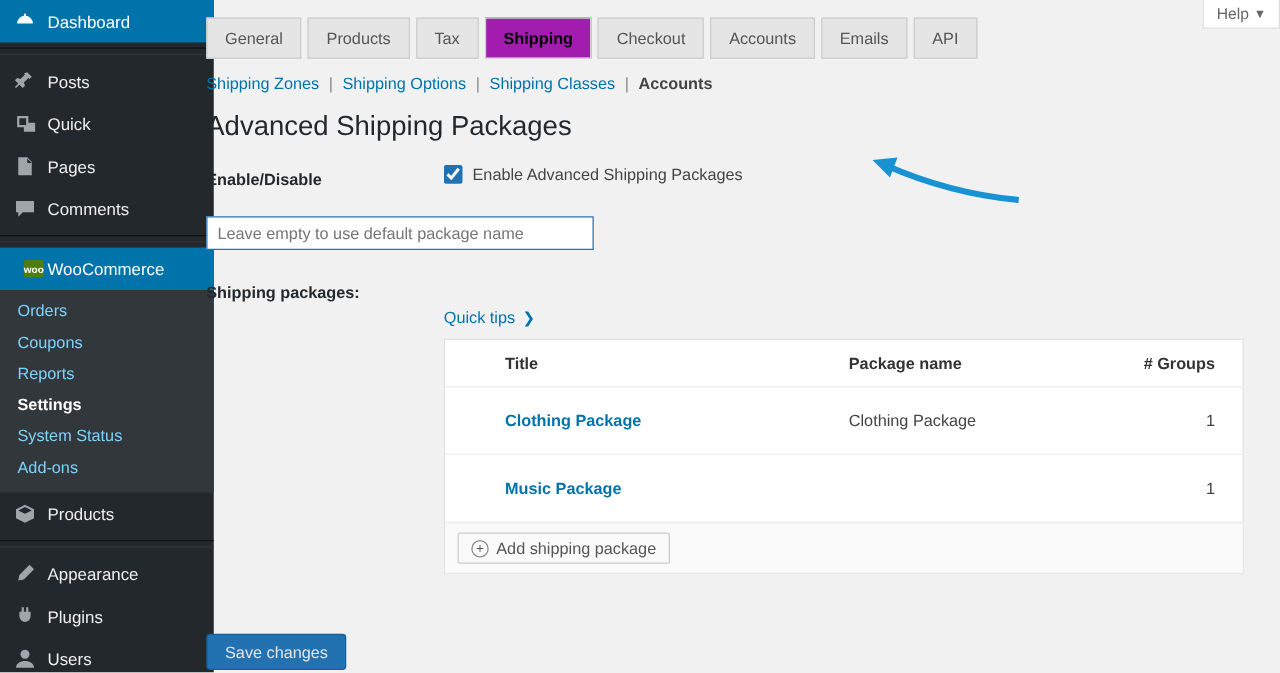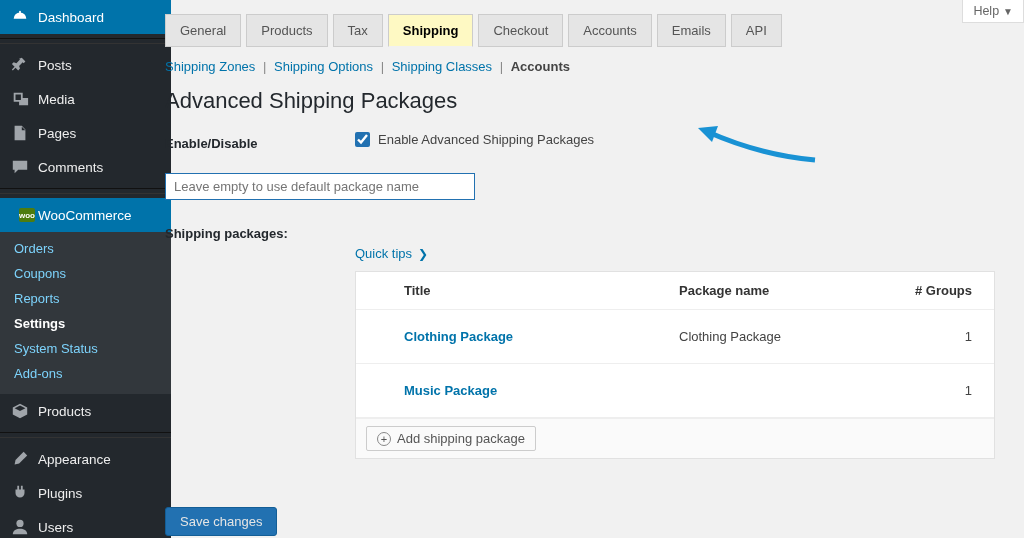--- a/index.html
+++ b/index.html
@@ -16,21 +16,21 @@
     .side-sub .sub { padding:5px 14px; color:#7dd3fc; cursor:pointer; font-size:13px; }
     .side-sub .sub.current { color:#fff; font-weight:600; }
     .side-sep { height:6px; border-top:1px solid #111; border-bottom:1px solid #333; margin:4px 0; }
     .woo-badge { width:18px; height:14px; background:#4d7c0f; border-radius:2px; color:#fff; font-size:8px; font-weight:700; display:flex; align-items:center; justify-content:center;margin-left:14px; }
     
     .main { position:absolute; left:145px; top:0; right:0; bottom:0; padding:10px 20px; }
     .help { position:absolute; right:0; top:0; background:#fff; border:1px solid #ddd; border-top:none; padding:4px 10px; color:#666; cursor:pointer; display:flex; align-items:center; font-size:12.5px; }
     .help .caret { margin-left:4px; font-size:10px; }
     .tabs { display:flex; margin-top:4px; }
     .tab { padding:8px 14px; margin-right:5px; background:#e5e5e5; border:1px solid #ccc; color:#555; cursor:pointer; font-size:13px; }
-    .tab.active { background:#fef9c3; border-bottom-color:#f1f1f1; font-weight:600; color:#000; }
+    .tab.active { background:#a21caf; border-bottom-color:#f1f1f1; font-weight:600; color:#000; }
     .subnav { margin:12px 0 14px 0; color:#666; }
     .subnav a { color:#0073aa; text-decoration:none; cursor:pointer; }
     .subnav .sep { margin:0 4px; color:#888; }
     .subnav .current { font-weight:700; color:#444; }
     h1.page-title { font-size:22px; font-weight:400; margin-bottom:18px; color:#23282d; }
     .form-row { display:flex; margin-bottom:22px; align-items:flex-start; }
     .form-label { width:190px; font-weight:600; color:#23282d; padding-top:4px; }
     .check-wrap { display:flex; align-items:center; }
     input[type=checkbox] { width:15px; height:15px; margin-right:8px; cursor:pointer; accent-color:#2271b1; }
     .check-label { color:#444; }
@@ -74,21 +74,21 @@
         </svg>
       </span>
     <span>Posts</span>
   </div>
   <div class="side-item">
     <span class="icon">
         <svg width="18" height="18" viewBox="0 0 20 20" fill="currentColor">
           <path d="M13 9V3H3v10h6v4h10V9h-6zM5 5h6v6H5V5z"></path>
         </svg>
       </span>
-    <span>Media</span>
+    <span>Quick</span>
   </div>
   <div class="side-item">
     <span class="icon">
         <svg width="18" height="18" viewBox="0 0 20 20" fill="currentColor">
           <path d="M4 2h8l4 4v12H4V2zm8 1v4h4"></path>
         </svg>
       </span>
     <span>Pages</span>
   </div>
   <div class="side-item">

